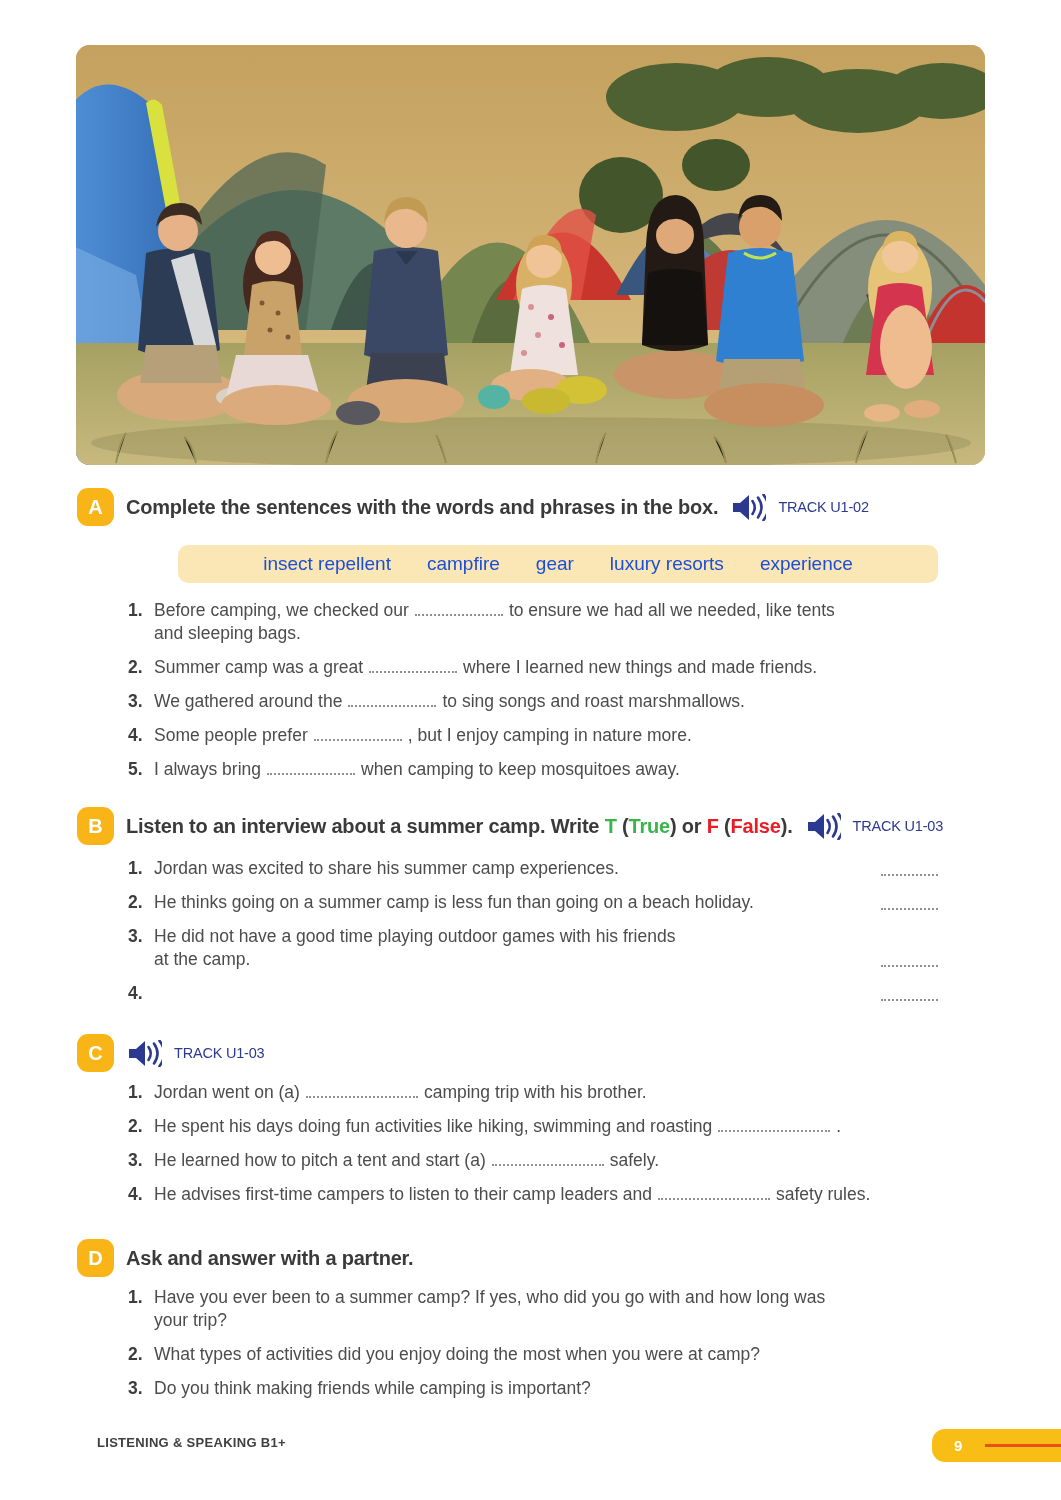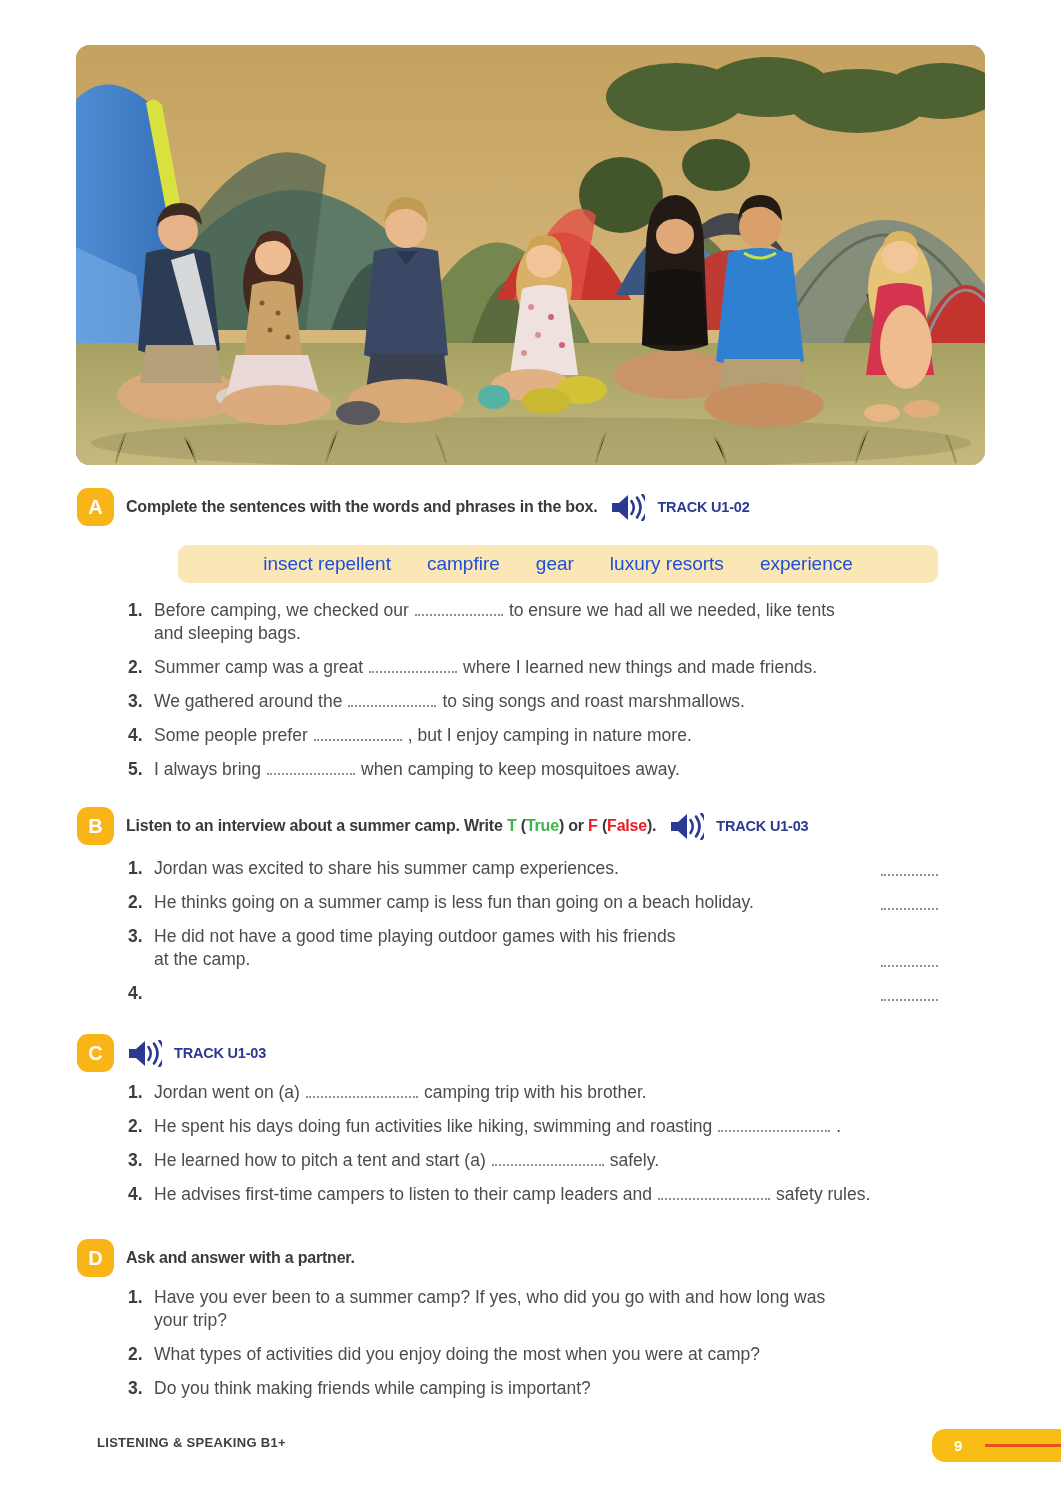--- a/index.html
+++ b/index.html
@@ -13,25 +13,25 @@
     border-radius:14px;overflow:hidden;background:#c9aa6a;
   }
   .photo svg{display:block;width:100%;height:100%;}
   
   .sec{position:absolute;left:77px;width:892px;}
   .sec-head{display:flex;align-items:center;gap:12px;height:38px;}
   .badge{
     flex:none;width:37px;height:38px;border-radius:11px;background:#F9B517;
     color:#fff;font-weight:700;font-size:20px;display:flex;align-items:center;justify-content:center;
   }
-  .sec-title{margin:0;font-size:16px;font-weight:700;color:#3a3a3a;letter-spacing:-0.2px;line-height:1.1;}
+  .sec-title{margin:0;font-size:20px;font-weight:700;color:#3a3a3a;letter-spacing:-0.2px;line-height:1.1;}
   .sec-title .g{color:#3AB54A;}
   .sec-title .r{color:#EC1C24;}
   .audio{flex:none;display:inline-flex;align-items:center;margin-left:2px;cursor:pointer;}
-  .track{flex:none;font-size:14.5px;font-weight:700;color:#2B3990;letter-spacing:-0.2px;white-space:nowrap;}
+  .track{flex:none;font-size:14.5px;font-weight:400;color:#2B3990;letter-spacing:-0.2px;white-space:nowrap;}
   
   .wordbox{
     margin:19px 0 0 101px;width:760px;height:38px;background:#FAE7B5;border-radius:10px;
     display:flex;align-items:center;justify-content:center;gap:36px;
     font-size:19px;font-weight:500;color:#1d4ed8;
   }
   
   .items{margin-left:51px;}
   .mt16{margin-top:16px;} .mt12{margin-top:12px;} .mt9{margin-top:9px;}
   .item{display:flex;align-items:flex-start;margin-bottom:11px;font-size:17.5px;line-height:23px;}

